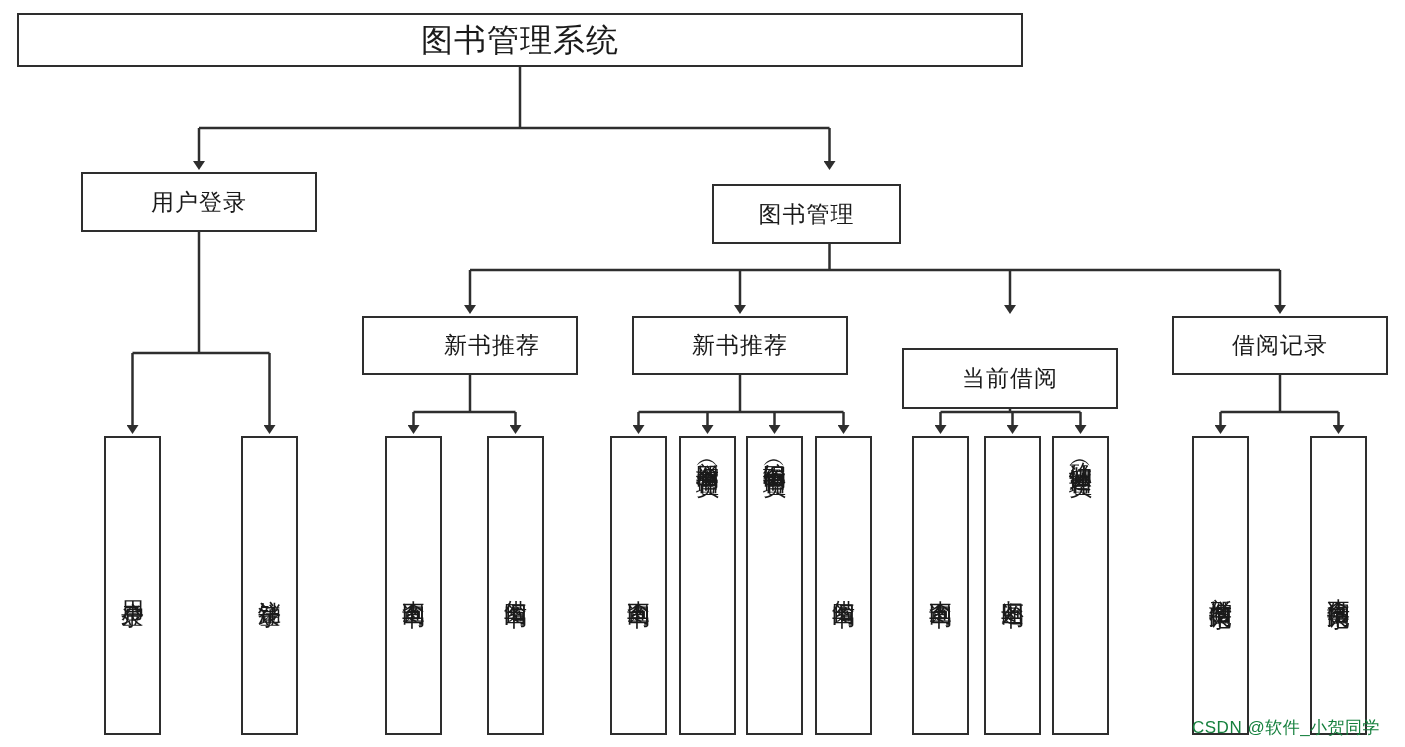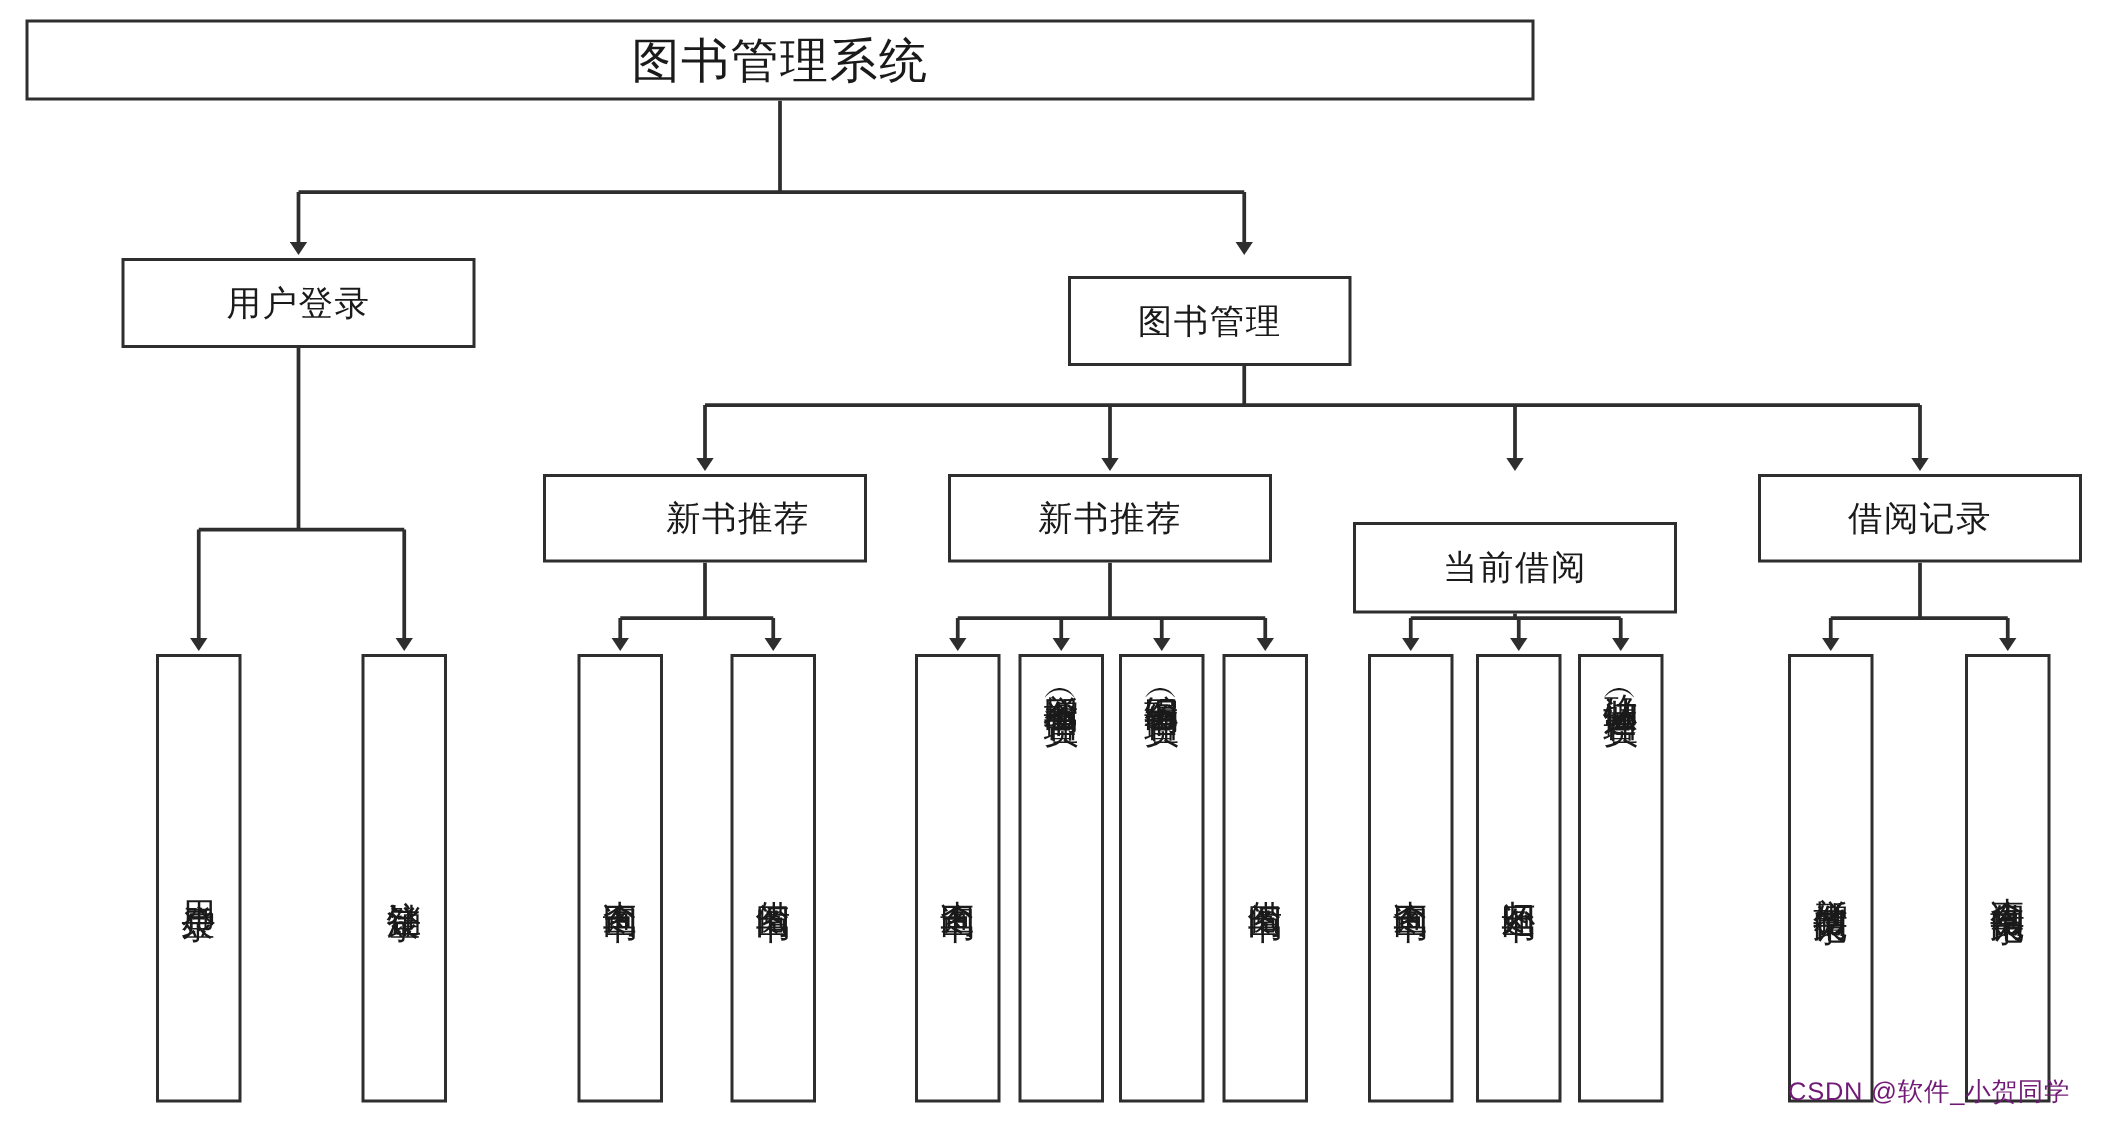--- a/index.html
+++ b/index.html
@@ -17,21 +17,21 @@
   .node.v .lbl{
       writing-mode:vertical-rl;
       text-orientation:upright;
       font-size:23px;
       line-height:1.08;
       letter-spacing:2px;
       white-space:normal;
       text-align:left;
   }
   .node.v.mid{align-items:center;padding-top:0;}
-  .watermark{position:absolute;color:#701a75;font-size:17px;
+  .watermark{position:absolute;color:#15803d;font-size:17px;
              letter-spacing:0.5px;white-space:nowrap;pointer-events:none;}
 </style>
 </head>
 <body>
 
 <div id="stage">
 
   <svg id="wires" viewBox="0 0 1405 747" xmlns="http://www.w3.org/2000/svg">
     <defs>
       <marker id="arrow" markerWidth="10" markerHeight="12" refX="1" refY="6" orient="auto" markerUnits="userSpaceOnUse">

